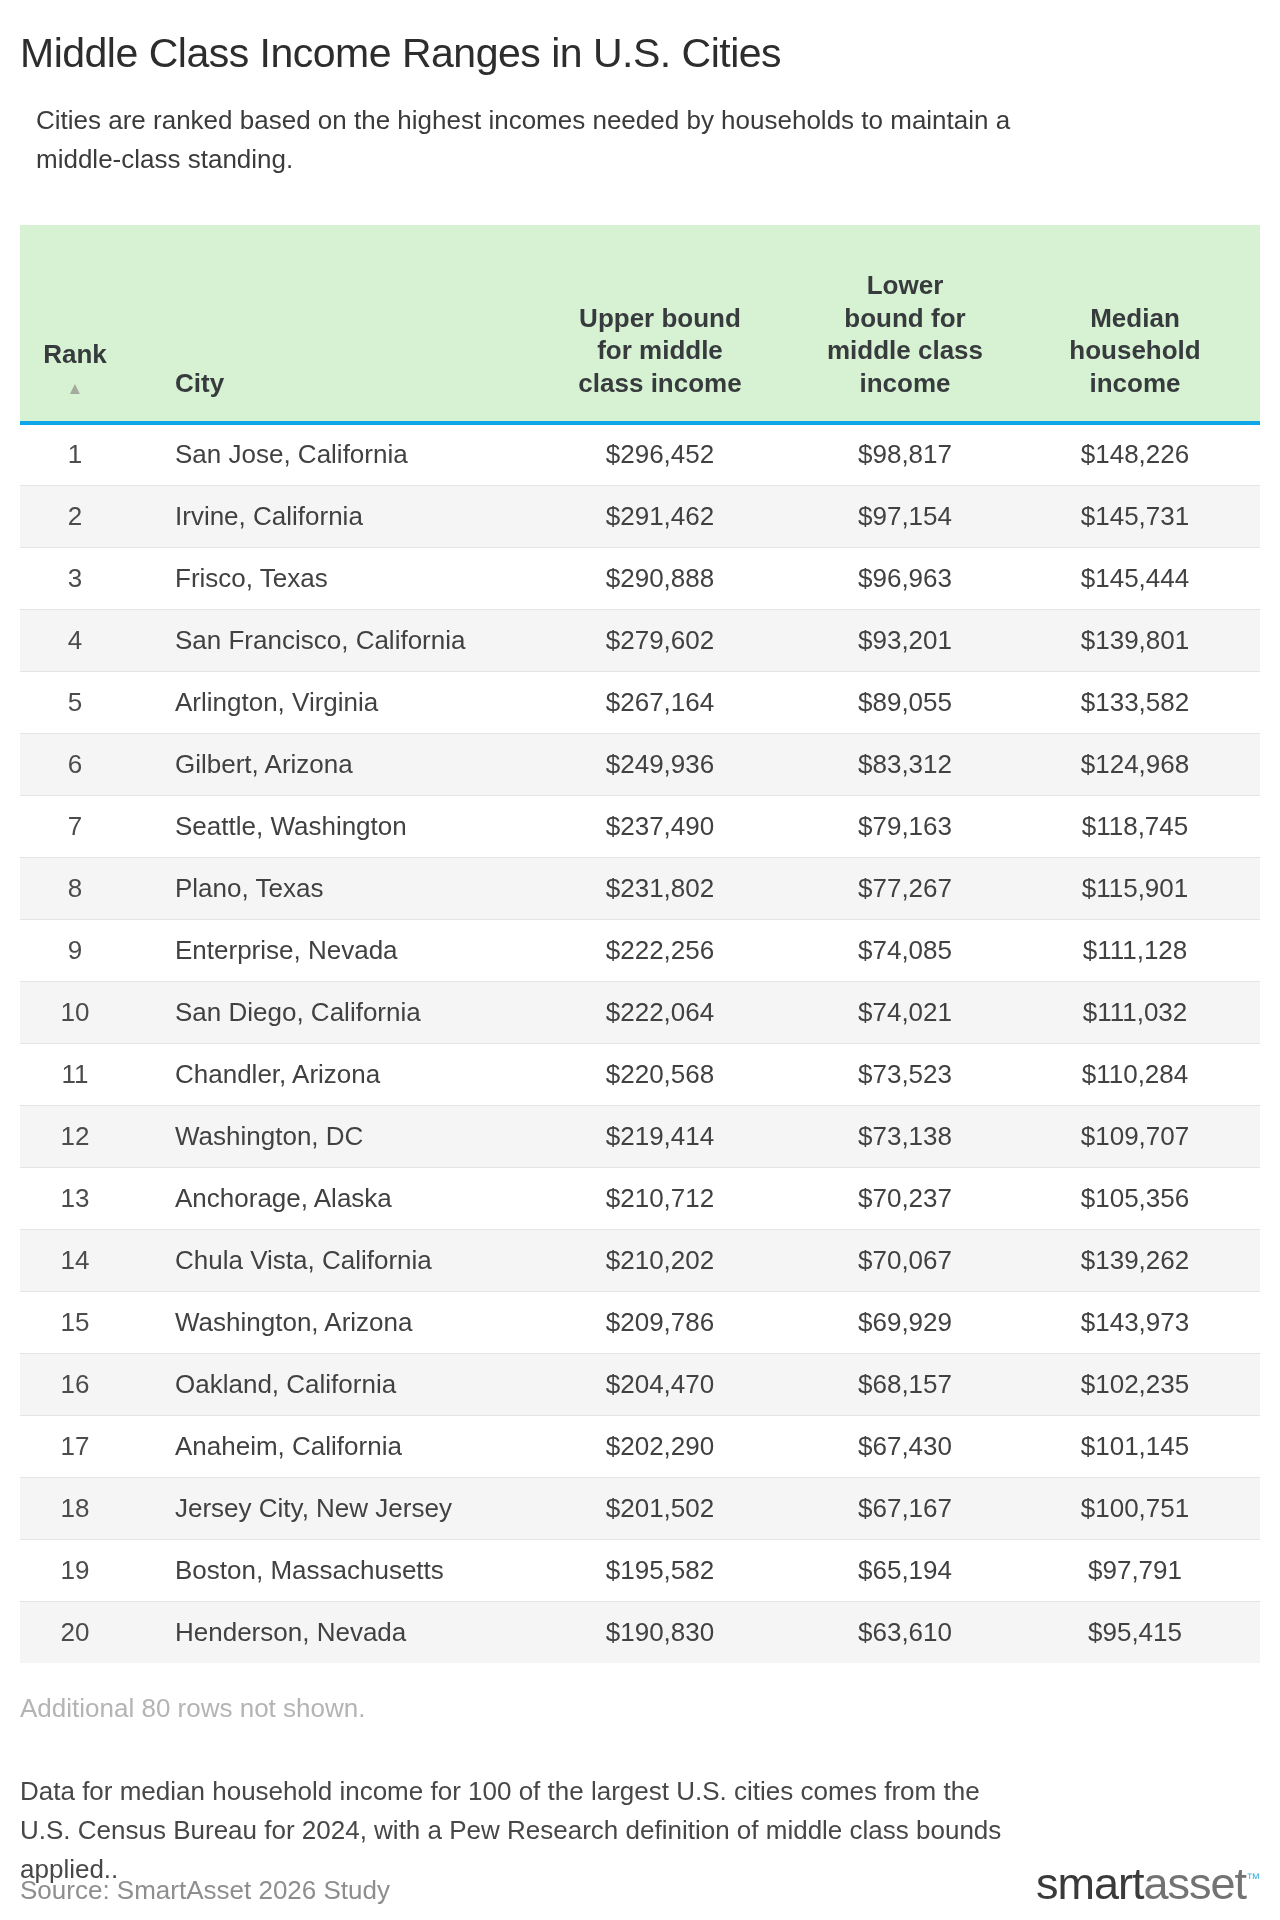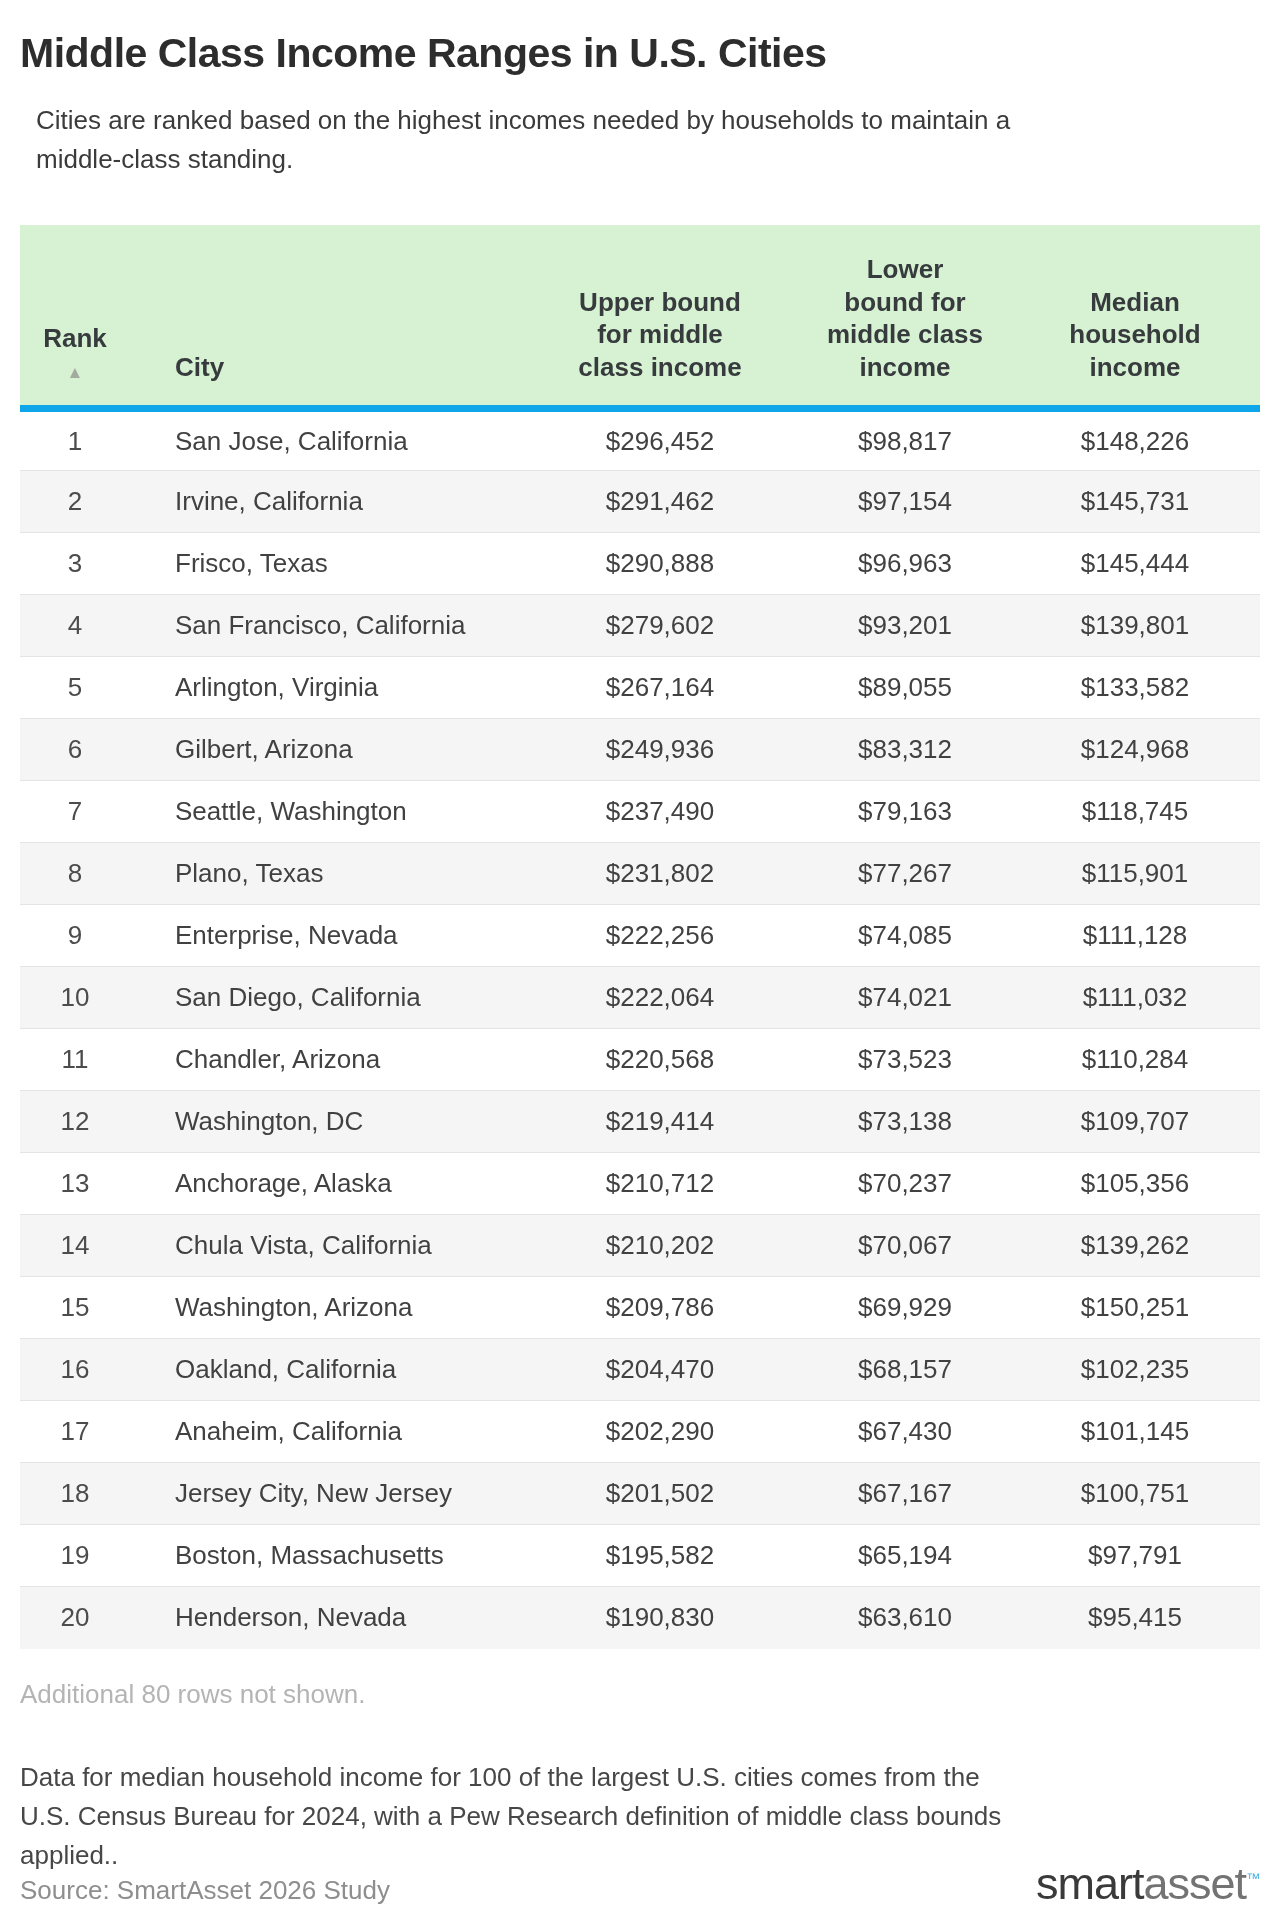--- a/index.html
+++ b/index.html
@@ -6,39 +6,39 @@
   html, body { margin: 0; padding: 0; background: #ffffff; }
   body {
     width: 1280px; height: 1920px; position: relative;
     font-family: "Liberation Sans", sans-serif;
     color: #3f3f3f;
   }
   .page { padding: 0 20px; }
 
   .page-title {
     margin: 30px 0 0;
-    font-size: 41px; font-weight: 700; line-height: 1.15;
+    font-size: 41px; font-weight: 400; line-height: 1.15;
     color: #2d2d2d; letter-spacing: -0.5px;
   }
   .page-subtitle {
     margin: 24px 16px 0;
     font-size: 26px; line-height: 1.5; color: #3b3b3b;
     max-width: 1020px;
   }
 
   table.income-table {
     border-collapse: collapse; table-layout: fixed;
     width: 1240px; margin-top: 46px;
   }
   thead th {
     background: #d6f2d2;
-    border-bottom: 7px solid #0ea5e9;
+    border-bottom: 4px solid #0ea5e9;
     vertical-align: bottom;
     font-size: 26px; font-weight: 700; color: #373b3e;
-    padding: 28px 6px 22px;
+    padding: 44px 6px 22px;
     cursor: pointer;
   }
   th .th-label { white-space: pre-line; line-height: 1.25; display: inline-block; }
   th.rank-th { text-align: center; }
   th.rank-th .sort-arrow {
     font-size: 17px; color: #a2ab9e; line-height: 1.2; margin-top: 8px;
   }
   th.city-th { text-align: left; padding-left: 45px; }
   th.num-th { text-align: center; }
 
@@ -216,21 +216,21 @@
         <td class="city">Chula Vista, California</td>
         <td class="money">$210,202</td>
         <td class="money">$70,067</td>
         <td class="money">$139,262</td>
       </tr>
       <tr>
         <td class="rank">15</td>
         <td class="city">Washington, Arizona</td>
         <td class="money">$209,786</td>
         <td class="money">$69,929</td>
-        <td class="money">$150,251</td>
+        <td class="money">$143,973</td>
       </tr>
       <tr>
         <td class="rank">16</td>
         <td class="city">Oakland, California</td>
         <td class="money">$204,470</td>
         <td class="money">$68,157</td>
         <td class="money">$102,235</td>
       </tr>
       <tr>
         <td class="rank">17</td>

